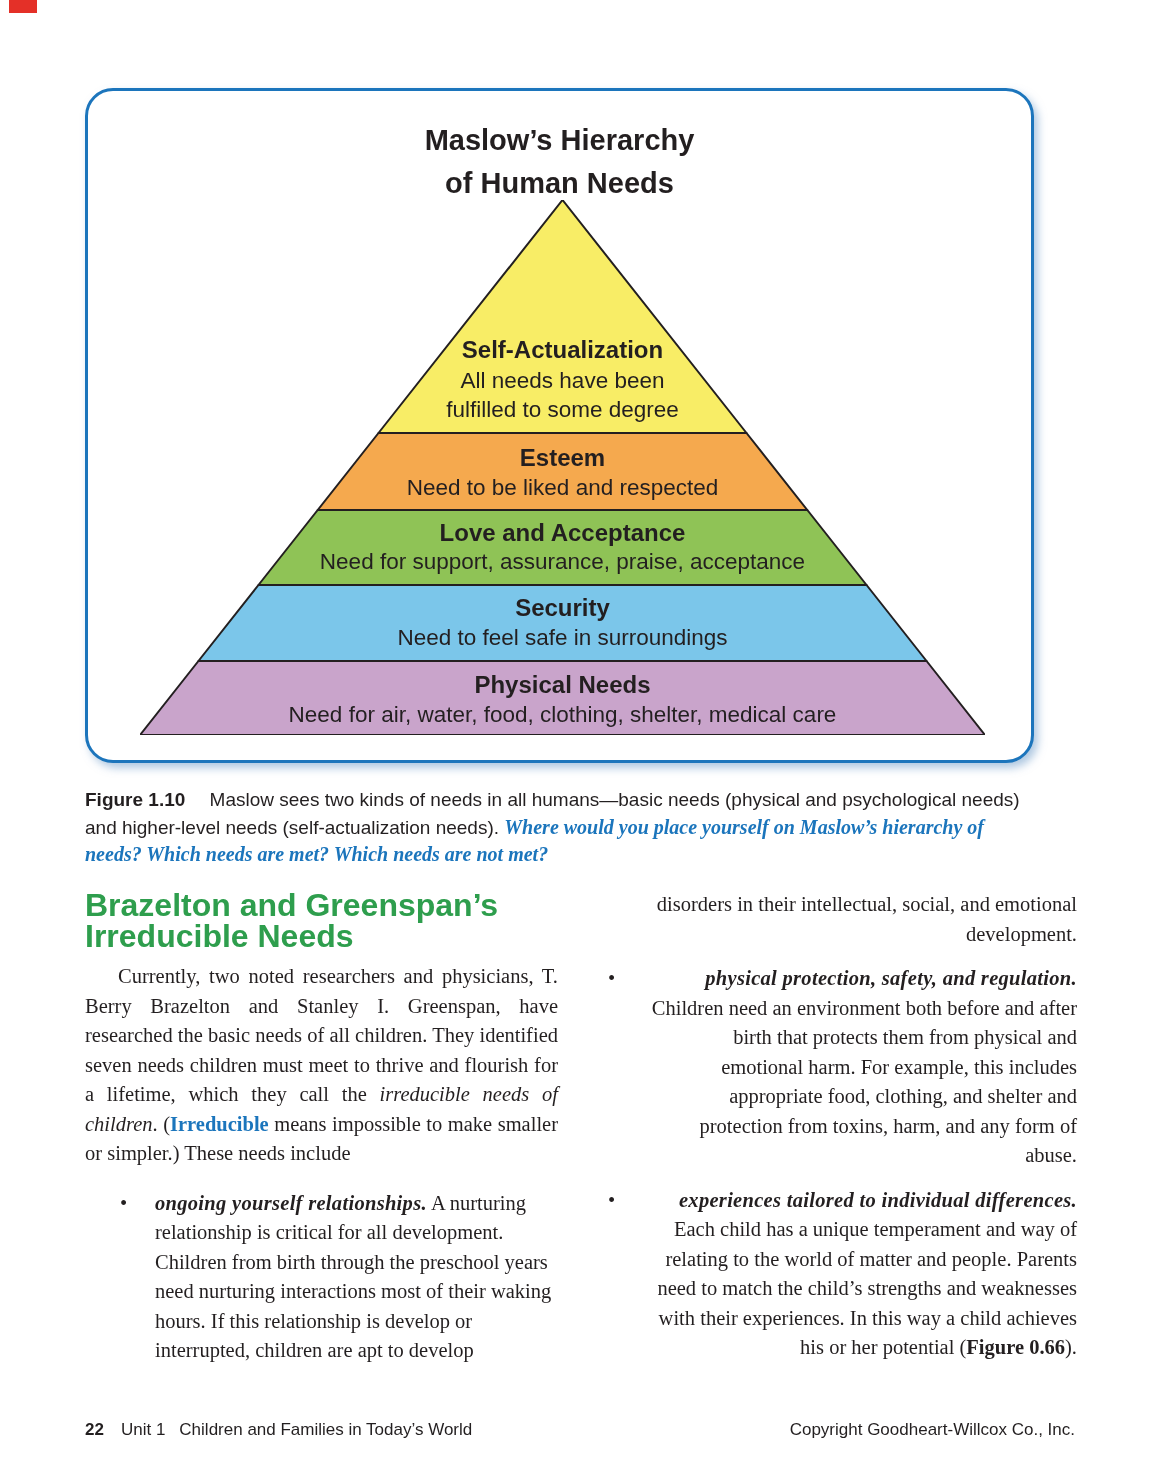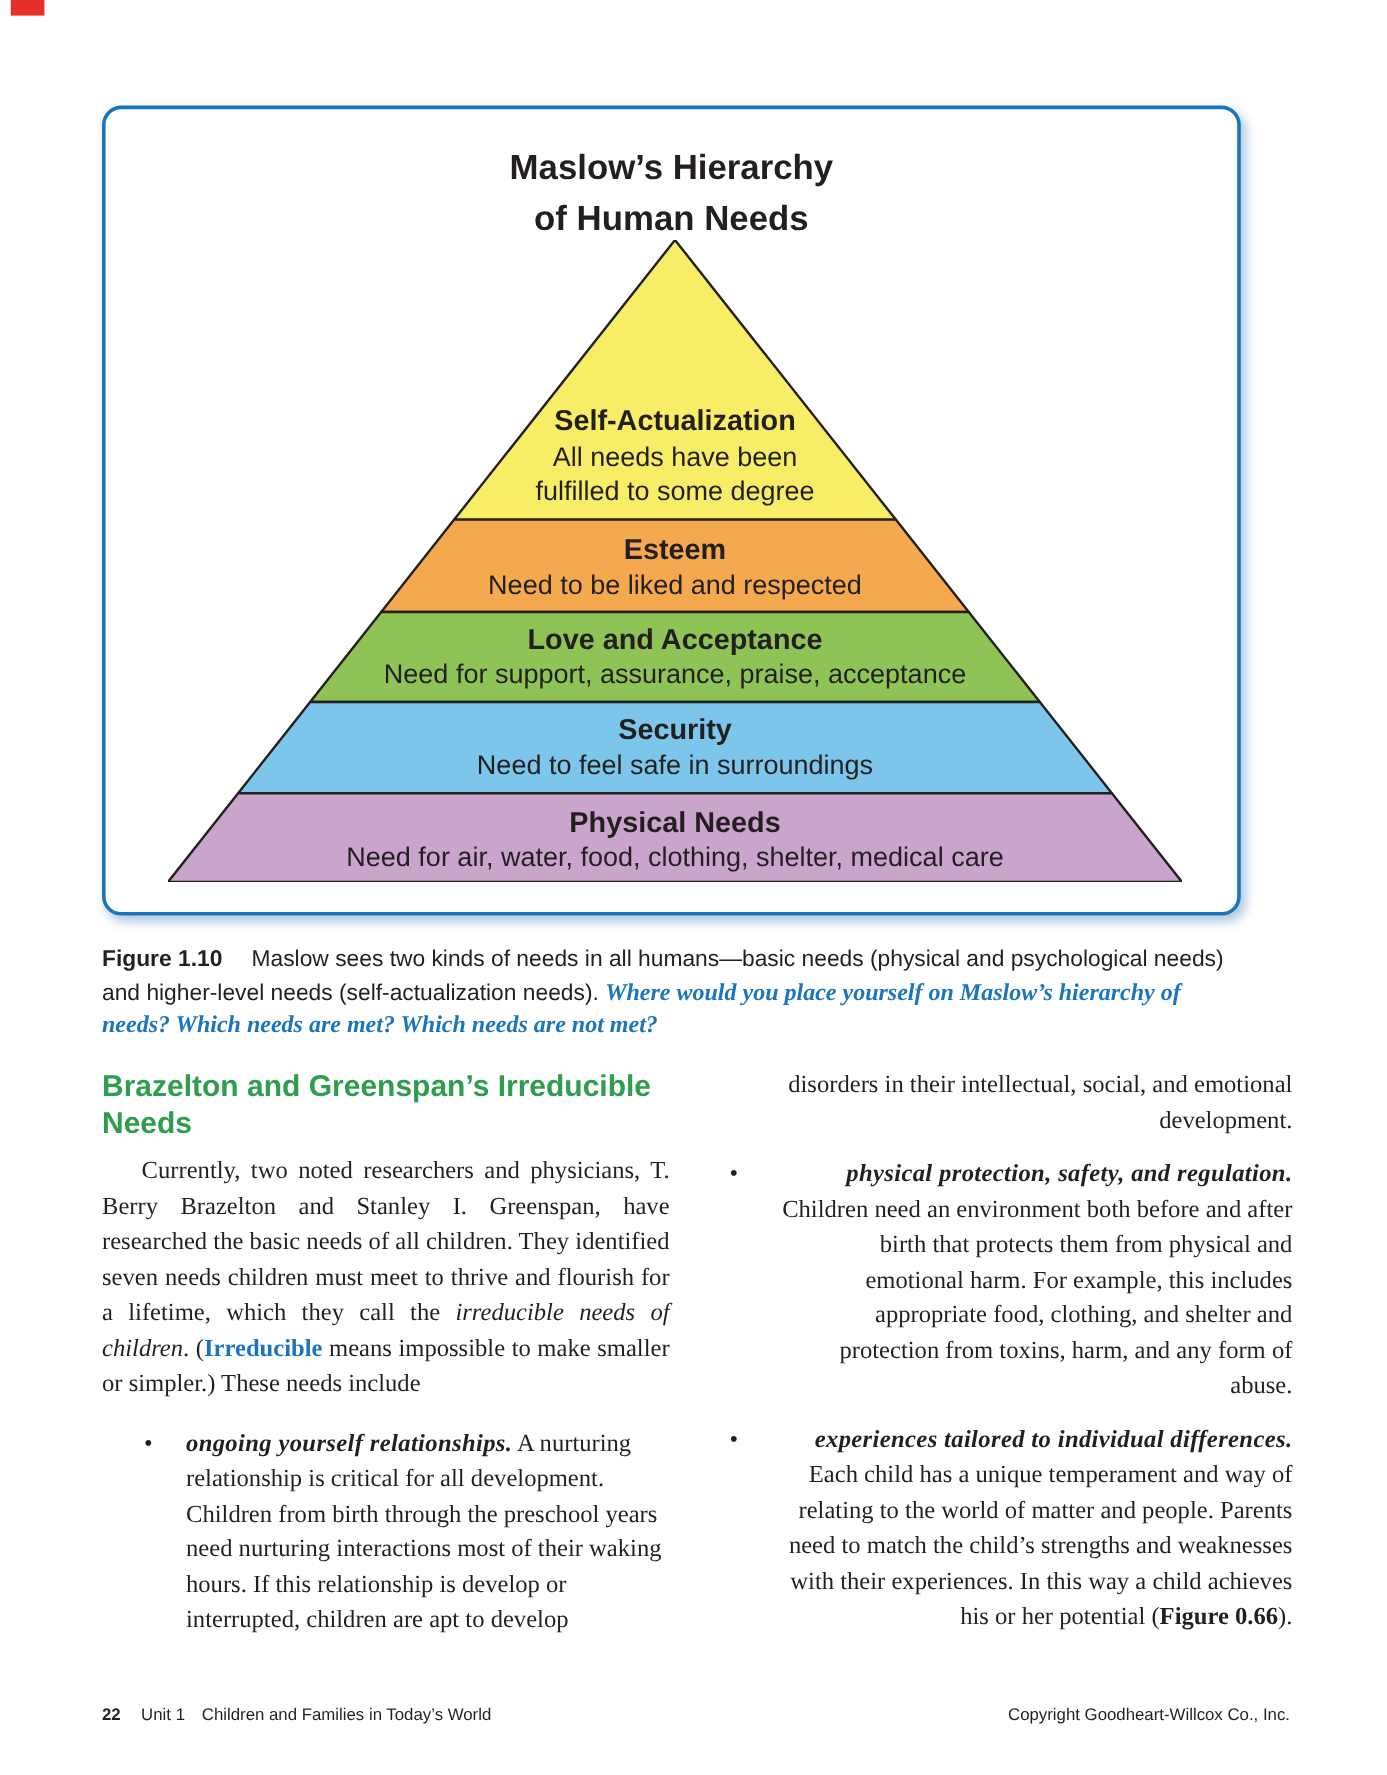--- a/index.html
+++ b/index.html
@@ -3,21 +3,21 @@
 <meta charset="utf-8">
 <style>
   html,body{margin:0;padding:0;background:#ffffff;}
   .page{position:relative;width:1156px;height:1479px;background:#ffffff;overflow:hidden;
         color:var(--text,#231F20);}
   
   .edge-tab{position:absolute;left:9px;top:0;width:28px;height:13px;background:var(--tab_red,#E43028);}
 
   
   .figure-box{position:absolute;left:85px;top:88px;width:943px;height:669px;margin:0;
-              border:3px solid var(--box_border,#1C75BC);border-radius:16px;background:#ffffff;
+              border:3px solid var(--box_border,#1C75BC);border-radius:28px;background:#ffffff;
               box-shadow:4px 5px 9px rgba(110,155,200,.55);}
   .fig-title{padding-top:28px;text-align:center;
              font-family:"Liberation Sans",sans-serif;font-weight:bold;font-size:29px;line-height:43px;
              color:#231F20;}
   .pyramid{position:absolute;left:52px;top:109px;width:845px;height:535px;}
   .level-shape{stroke:#231F20;stroke-width:2;stroke-linejoin:round;}
   .pname{font-family:"Liberation Sans",sans-serif;font-size:24px;font-weight:bold;fill:#231F20;text-anchor:middle;}
   .pdesc{font-family:"Liberation Sans",sans-serif;font-size:22.5px;fill:#231F20;text-anchor:middle;}
 
   
@@ -26,35 +26,35 @@
   .cap-label{font-weight:bold;margin-right:19px;}
   .cap-q{font-family:"Liberation Serif",serif;font-style:italic;font-weight:bold;
          color:var(--question_blue,#1B75BC);font-size:20px;}
 
   
   .col{position:absolute;top:890px;font-family:"Liberation Serif",serif;
        font-size:20.5px;line-height:29.5px;color:#231F20;}
   .col-left{left:85px;width:473px;}
   .col-right{left:600px;width:477px;text-align:right;}
   .heading{margin:0 0 10px 0;font-family:"Liberation Sans",sans-serif;font-weight:bold;
-           font-size:25px;line-height:31px;color:var(--heading_green,#2E9E4D);}
+           font-size:32px;line-height:31px;color:var(--heading_green,#2E9E4D);}
   .body-par{margin:0 0 20px 0;text-align:justify;text-indent:33px;}
   .it{font-style:italic;}
   .kw{font-weight:bold;color:var(--keyword_blue,#1B75BC);}
   .bullet{position:relative;margin-top:15px;padding-left:70px;}
   .col-right .bullet{padding-left:47px;}
   .bullet .marker{position:absolute;left:35px;top:0;}
   .col-right .bullet .marker{left:8px;}
   .lead{font-weight:bold;font-style:italic;letter-spacing:.3px;margin-top:20px;}
   .bullet-cont{margin:0;padding-left:47px;}
   .fig-ref{font-weight:bold;}
 
   
   .footer{position:absolute;left:85px;top:1420px;width:990px;display:flex;justify-content:space-between;
-          font-family:"Liberation Sans",sans-serif;font-size:14px;color:#231F20;}
+          font-family:"Liberation Sans",sans-serif;font-size:17px;color:#231F20;}
   .footer .pn{font-weight:bold;margin-right:17px;}
   .footer .unit{margin-right:14px;}
 </style>
 </head>
 <body>
 
 <div class="page">
 
   <div class="edge-tab"></div>
 

